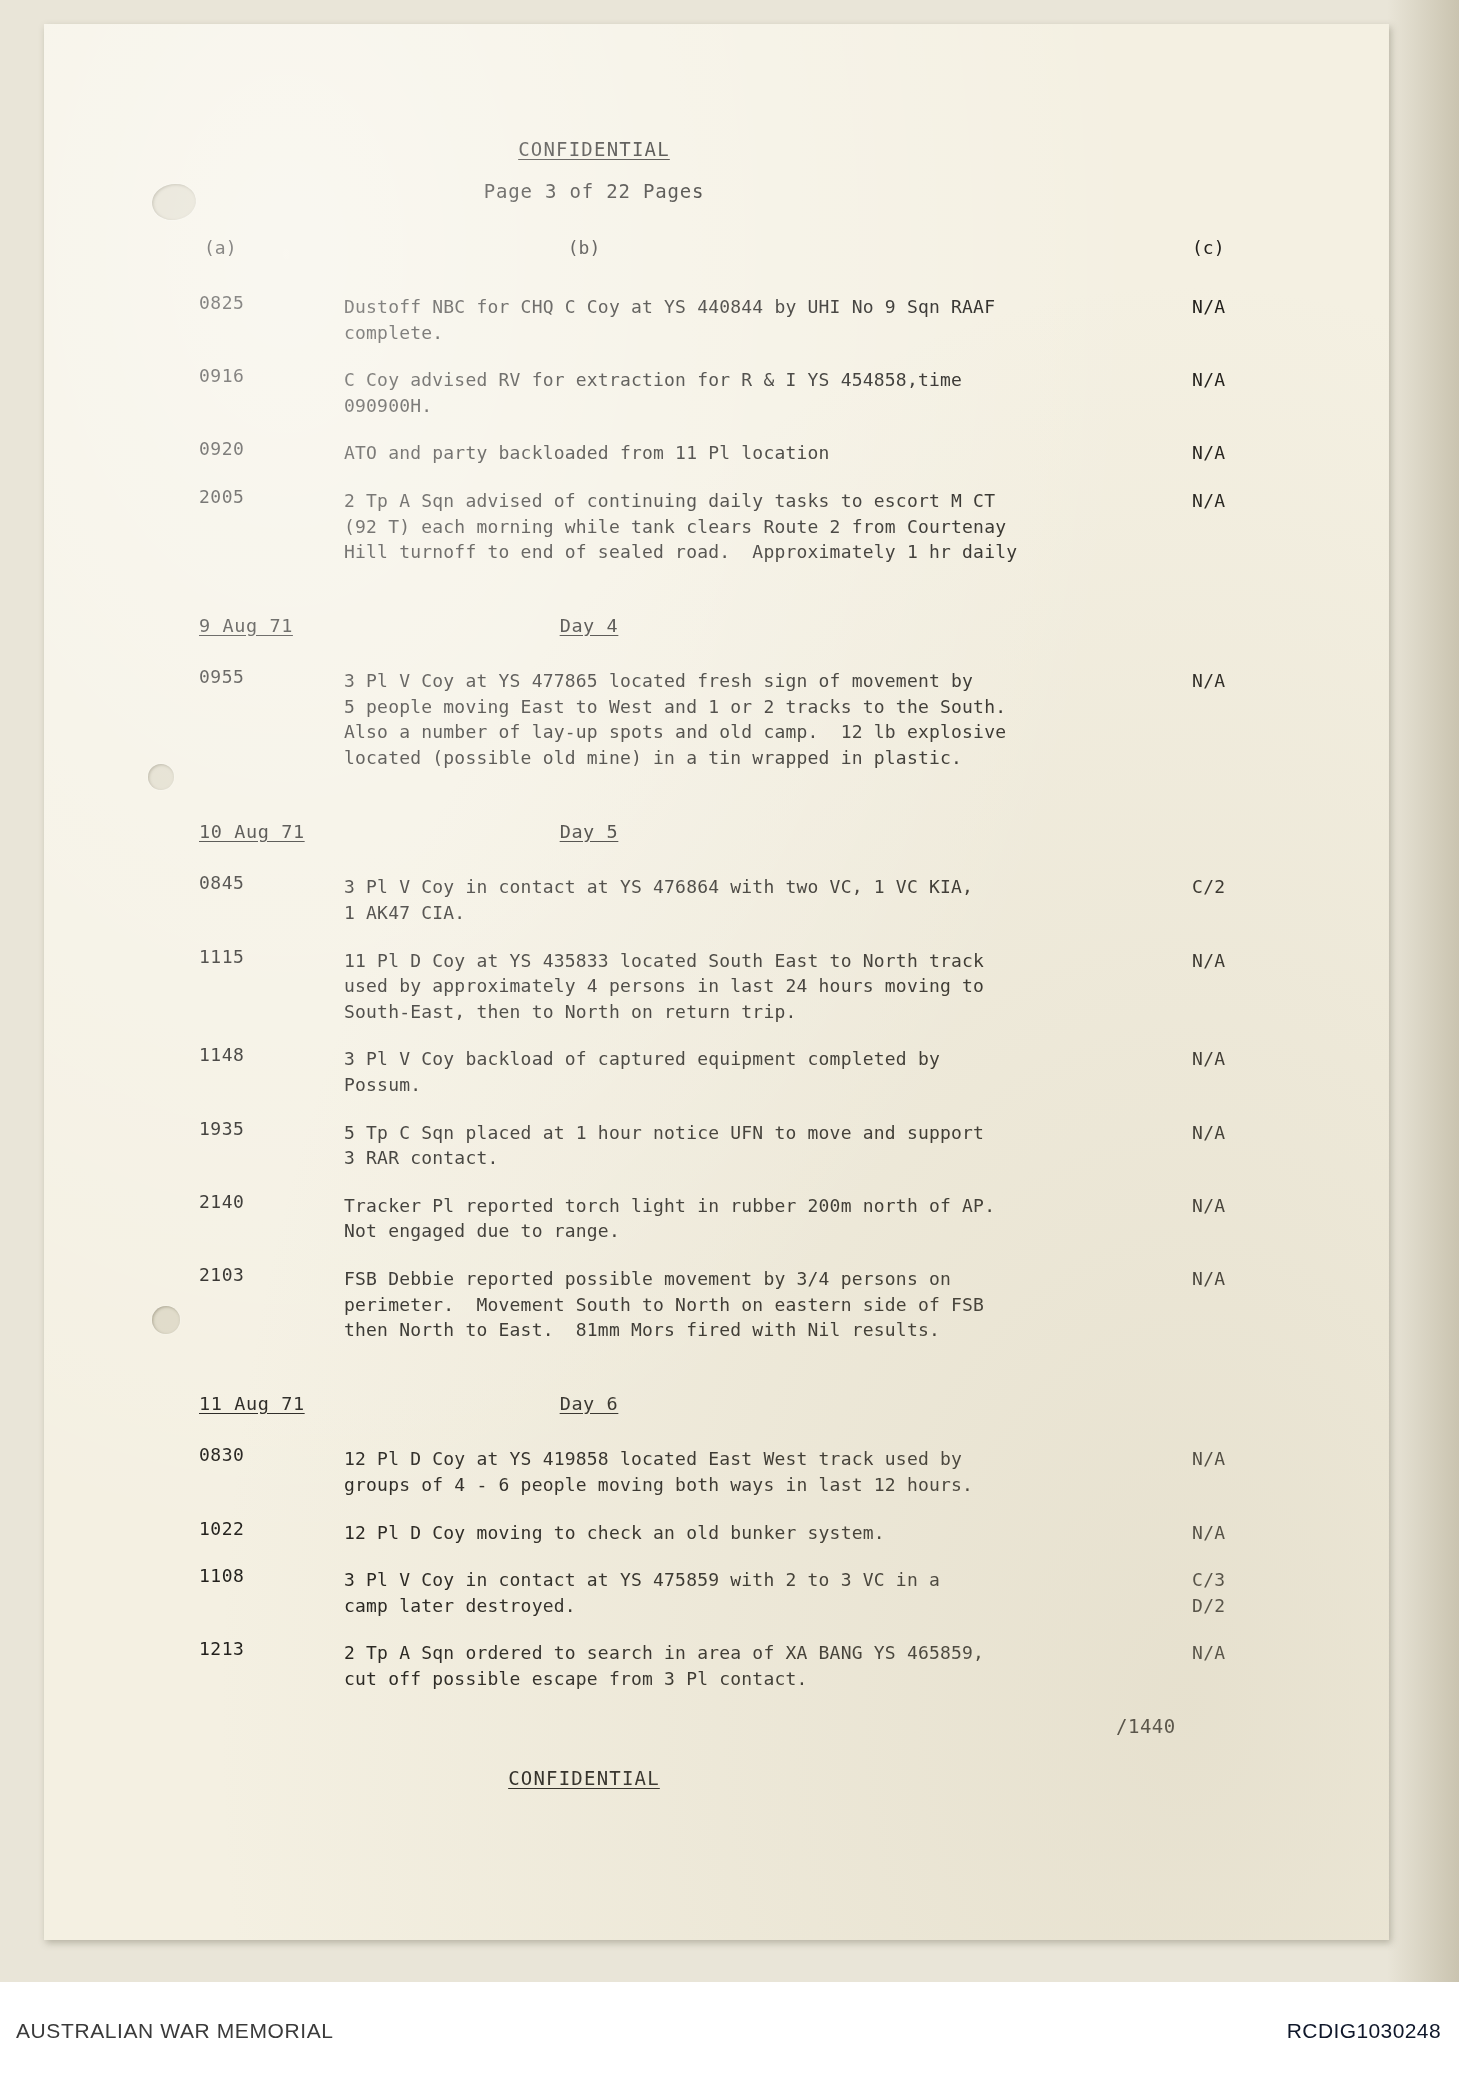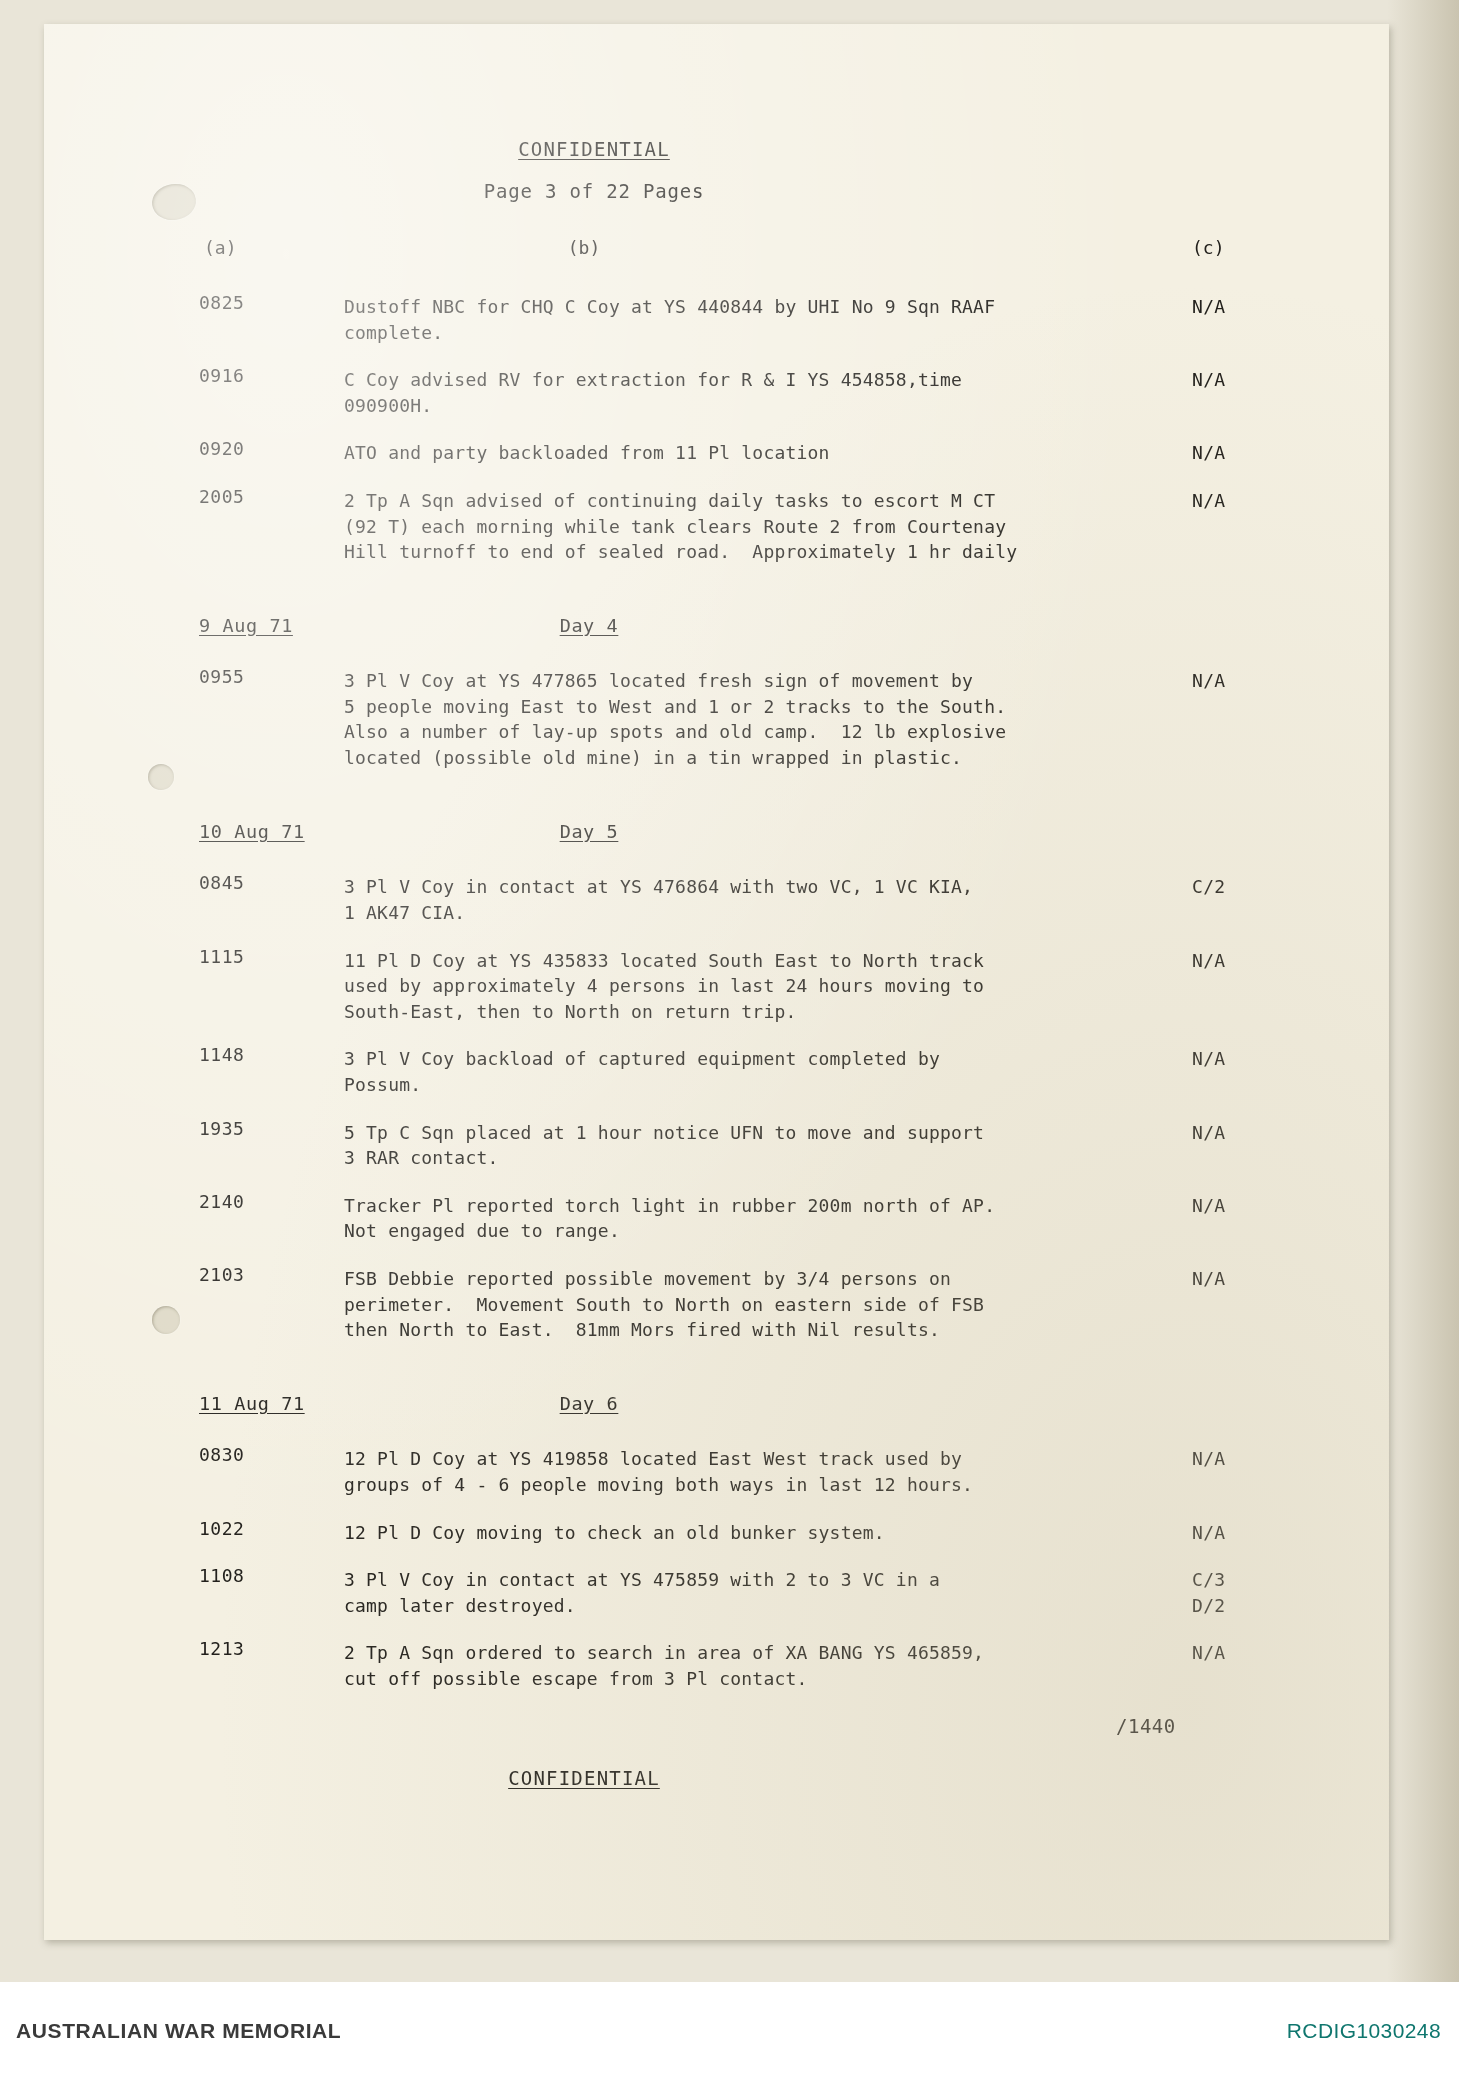--- a/index.html
+++ b/index.html
@@ -178,29 +178,28 @@
     border-top: 1px solid #ffffff;
   }
   #memorial-label {
     position: absolute;
     left: 16px;
     top: 36px;
     font-family: "Liberation Sans", sans-serif;
     font-size: 21px;
     color: #3a3a3a;
     letter-spacing: 0.6px;
-    font-weight: bold;
   }
   #record-id {
     position: absolute;
     right: 18px;
     top: 36px;
     font-family: "Liberation Sans", sans-serif;
     font-size: 21px;
-    color: #0f766e;
+    color: #0f172a;
     letter-spacing: 0.4px;
   }
 </style>
 </head>
 <body>
 
 <div id="scan-area">
 
   <div id="paper">
 

